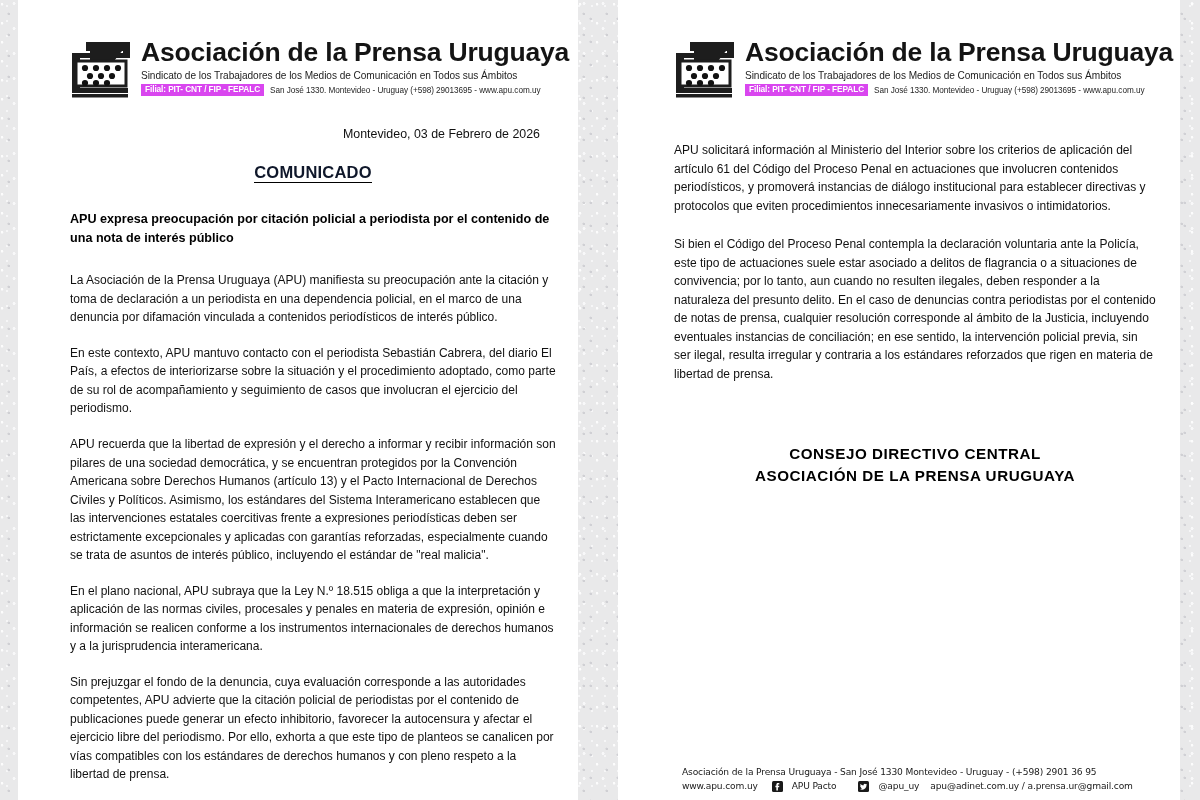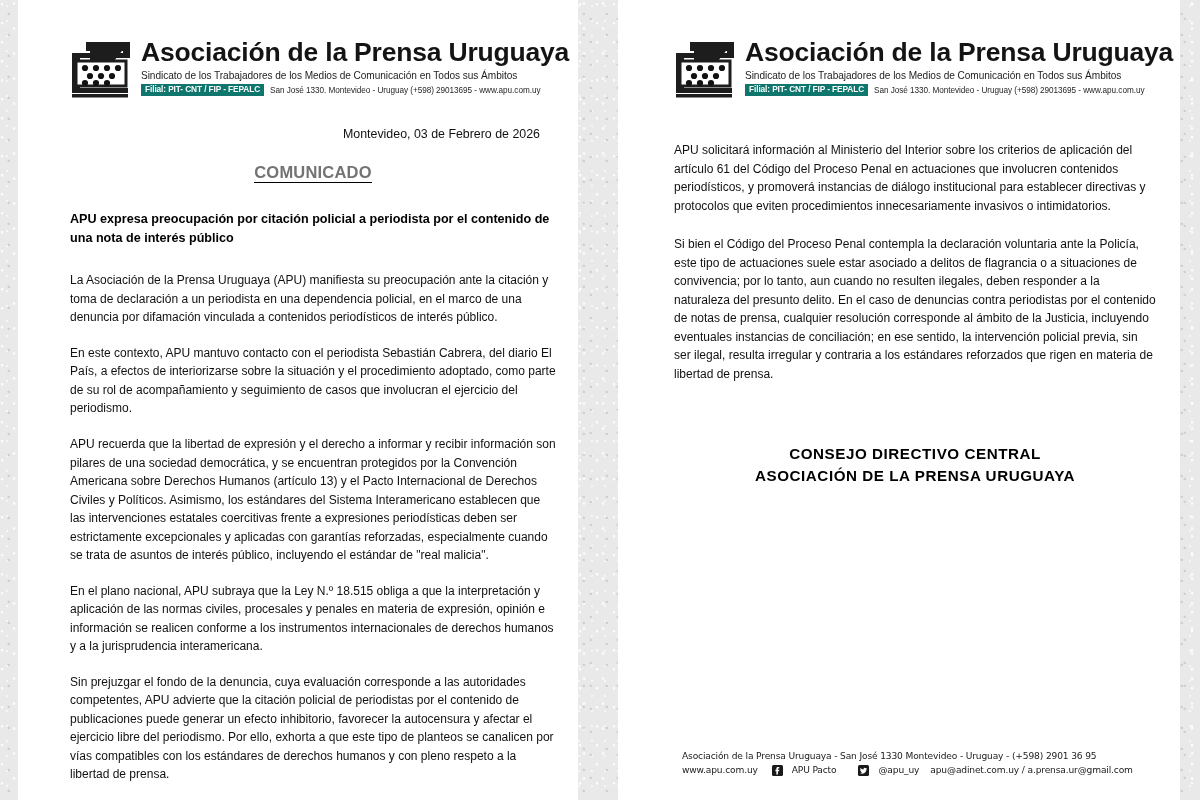--- a/index.html
+++ b/index.html
@@ -75,21 +75,21 @@
     letter-spacing: -0.05px;
     white-space: nowrap;
   }
   .lh-row {
     display: flex;
     align-items: center;
     gap: 6px;
     margin-top: 3px;
   }
   .lh-badge {
-    background: #0f766e;
+    background: #d946ef;
     color: #ffffff;
     font-size: 8.3px;
     font-weight: bold;
     padding: 1.5px 4px 1.8px 4px;
     letter-spacing: -0.1px;
     white-space: nowrap;
     line-height: 1.1;
   }
   .lh-addr {
     font-size: 8.2px;
@@ -107,21 +107,21 @@
     font-size: 12.4px;
     color: #111;
     margin-top: 28px;
     padding-right: 16px;
   }
 
   .doc-heading {
     text-align: center;
     font-size: 16.5px;
     font-weight: bold;
-    color: #737373;
+    color: #0f172a;
     margin-top: 22px;
     letter-spacing: 0.2px;
   }
   .doc-heading span {
     border-bottom: 1.6px solid #000;
     padding-bottom: 1px;
   }
 
   .doc-subject {
     font-size: 12.6px;
@@ -150,21 +150,21 @@
     letter-spacing: 0.55px;
     line-height: 1.42;
     margin-top: 60px;
   }
 
   
   .doc-footer {
     position: absolute;
     left: 0;
     right: 0;
-    bottom: 22px;
+    bottom: 6px;
     padding: 0 26px 0 64px;
     font-family: "DejaVu Sans", sans-serif;
     font-size: 9.1px;
     color: #202020;
     line-height: 1.62;
     letter-spacing: -0.15px;
   }
   .footer-line2 {
     display: flex;
     align-items: center;

